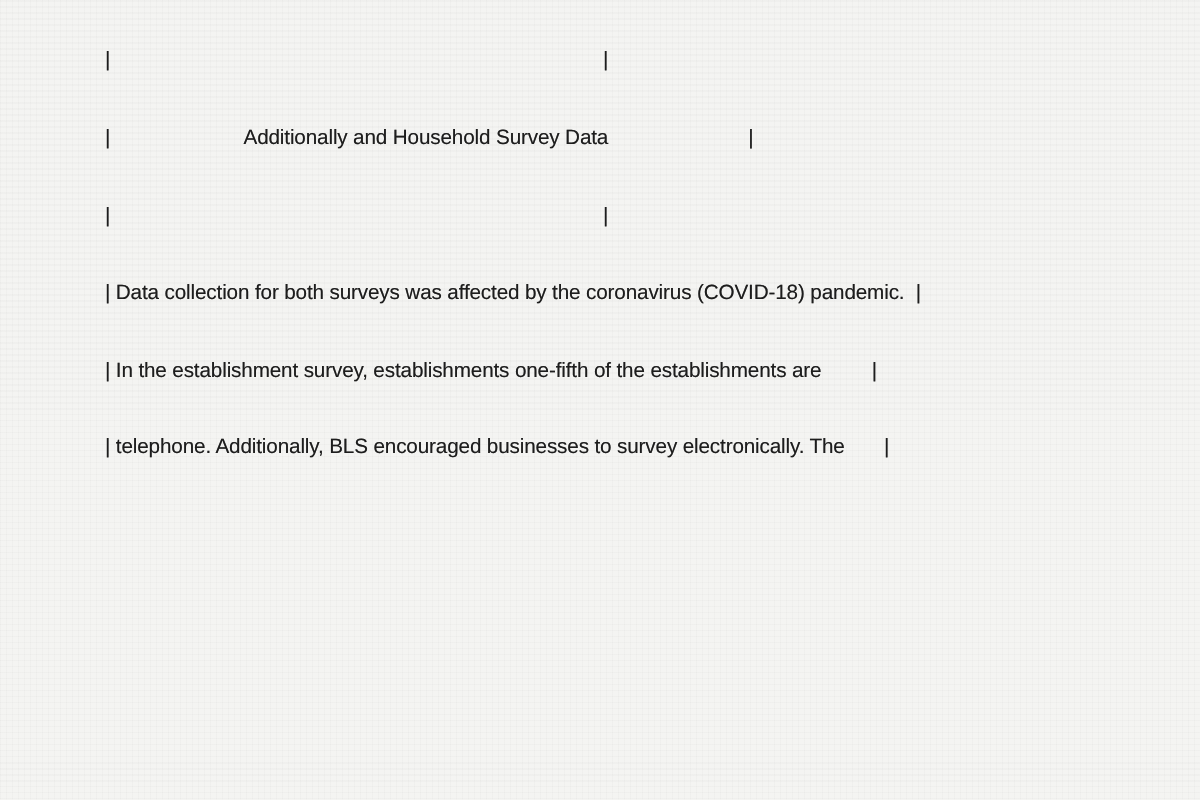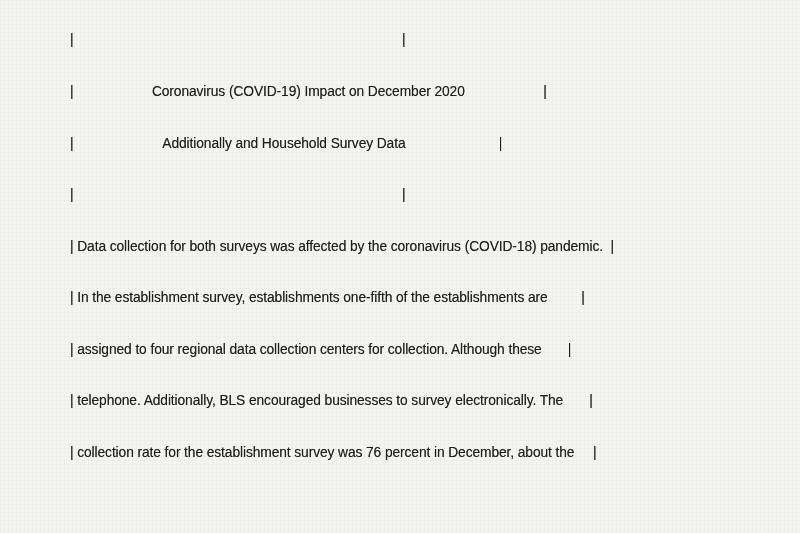--- a/index.html
+++ b/index.html
@@ -31,28 +31,25 @@
   }
   .line {
     height: 17.19px;
   }
 </style>
 </head>
 <body>
 
 <div class="doc">
   <div class="line">|                                                                                        |</div>
-  <div class="line">|                     Coronavirus (COVID-19) Impact on December 2020                     |</div>
   <div class="line">|                        Additionally and Household Survey Data                         |</div>
   <div class="line">|                                                                                        |</div>
   <div class="line">| Data collection for both surveys was affected by the coronavirus (COVID-18) pandemic.  |</div>
   <div class="line">| In the establishment survey, establishments one-fifth of the establishments are         |</div>
-  <div class="line">| assigned to four regional data collection centers for collection. Although these       |</div>
   <div class="line">| telephone. Additionally, BLS encouraged businesses to survey electronically. The       |</div>
-  <div class="line">| collection rate for the establishment survey was 76 percent in December, about the     |</div>
   
   
   
   
   
   
   
   
   
   

